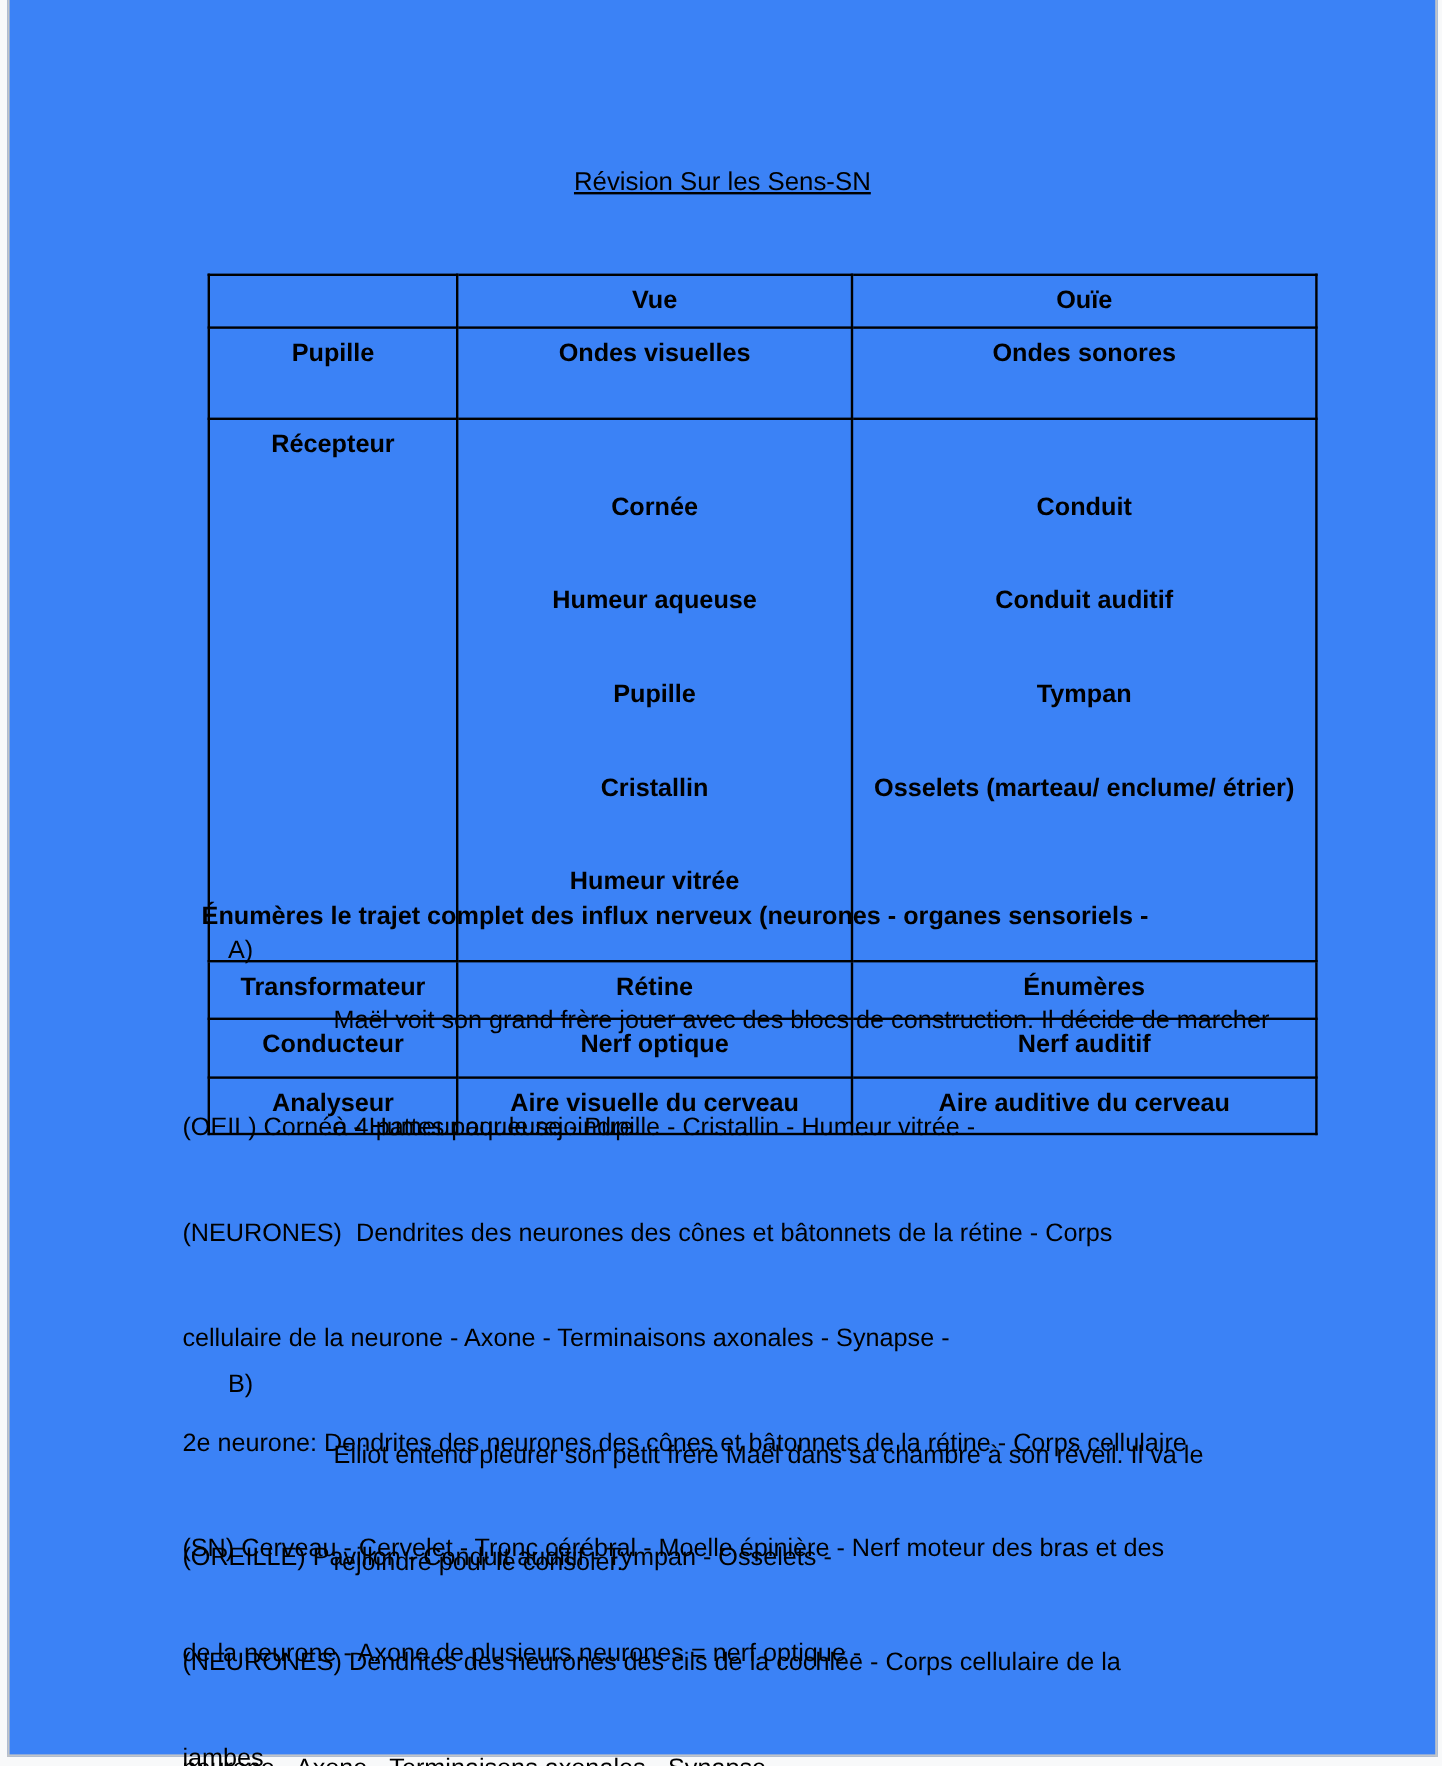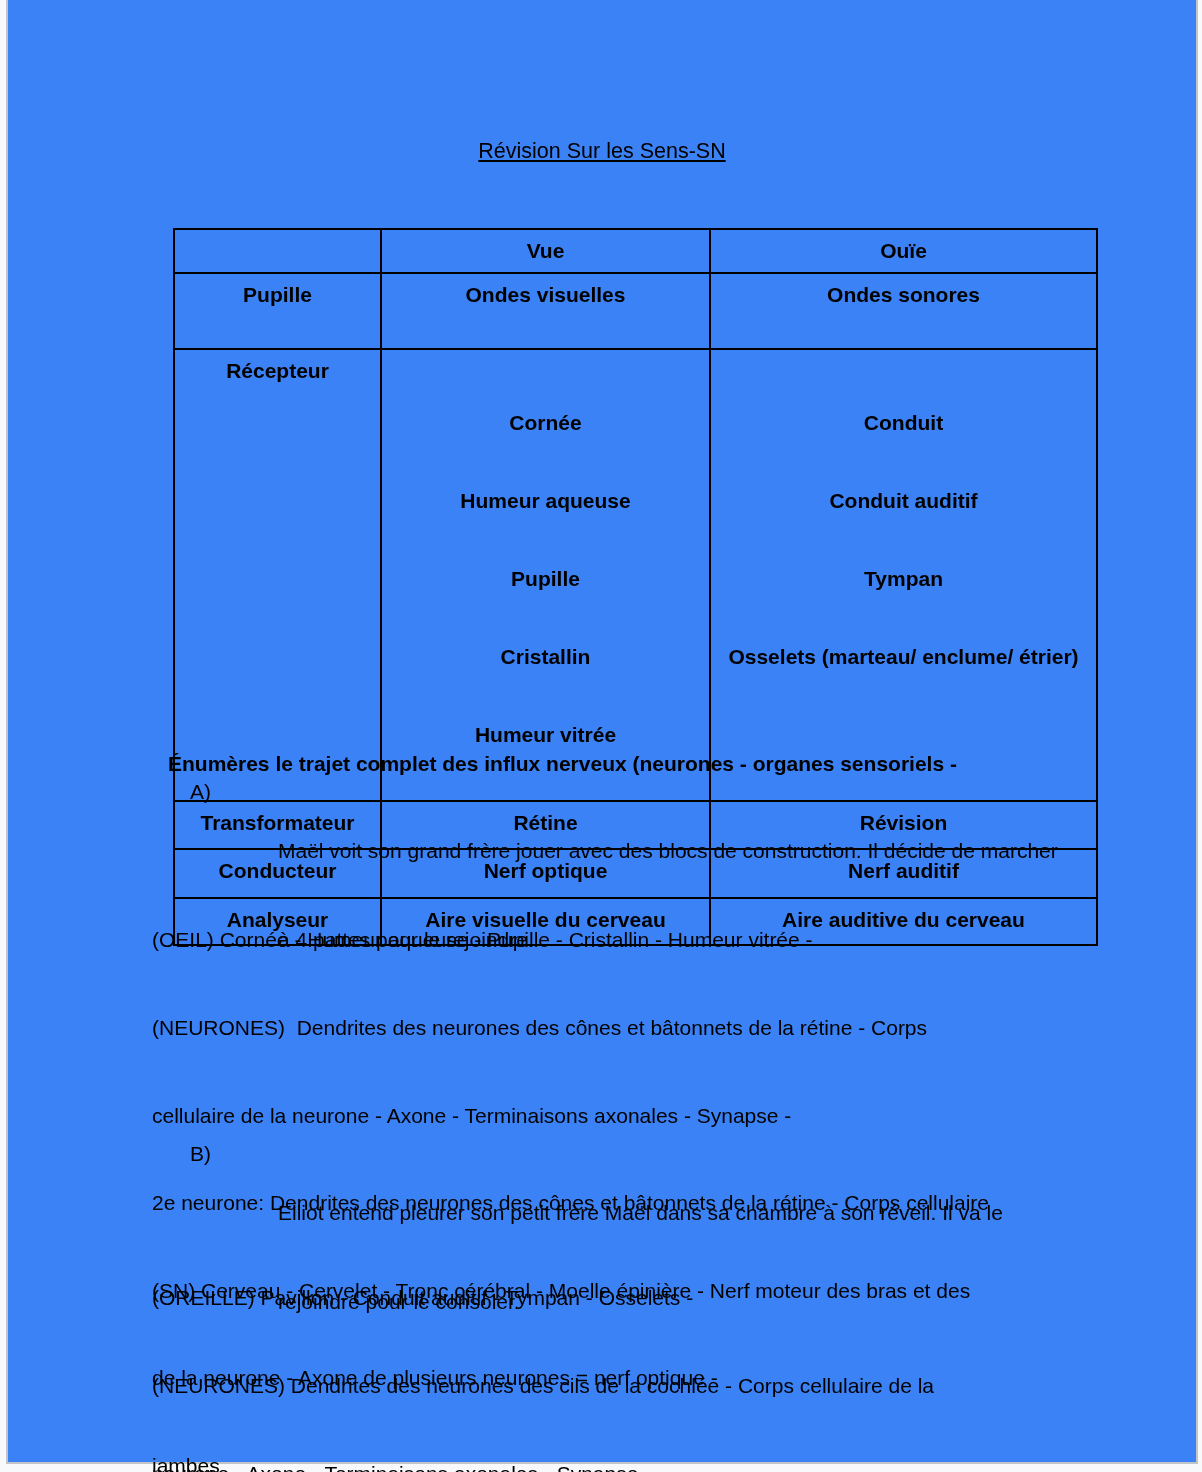--- a/index.html
+++ b/index.html
@@ -135,21 +135,21 @@
         <td>
           <div>Conduit</div>
           <div>Conduit auditif</div>
           <div>Tympan</div>
           <div>Osselets (marteau/ enclume/ étrier)</div>
         </td>
       </tr>
       <tr class="r-transformateur">
         <td class="rowlabel">Transformateur</td>
         <td>Rétine</td>
-        <td>Révision</td>
+        <td>Énumères</td>
       </tr>
       <tr class="r-conducteur">
         <td class="rowlabel">Conducteur</td>
         <td>Nerf optique</td>
         <td>Nerf auditif</td>
       </tr>
       <tr class="r-analyseur">
         <td class="rowlabel">Analyseur</td>
         <td>Aire visuelle du cerveau</td>
         <td>Aire auditive du cerveau</td>

